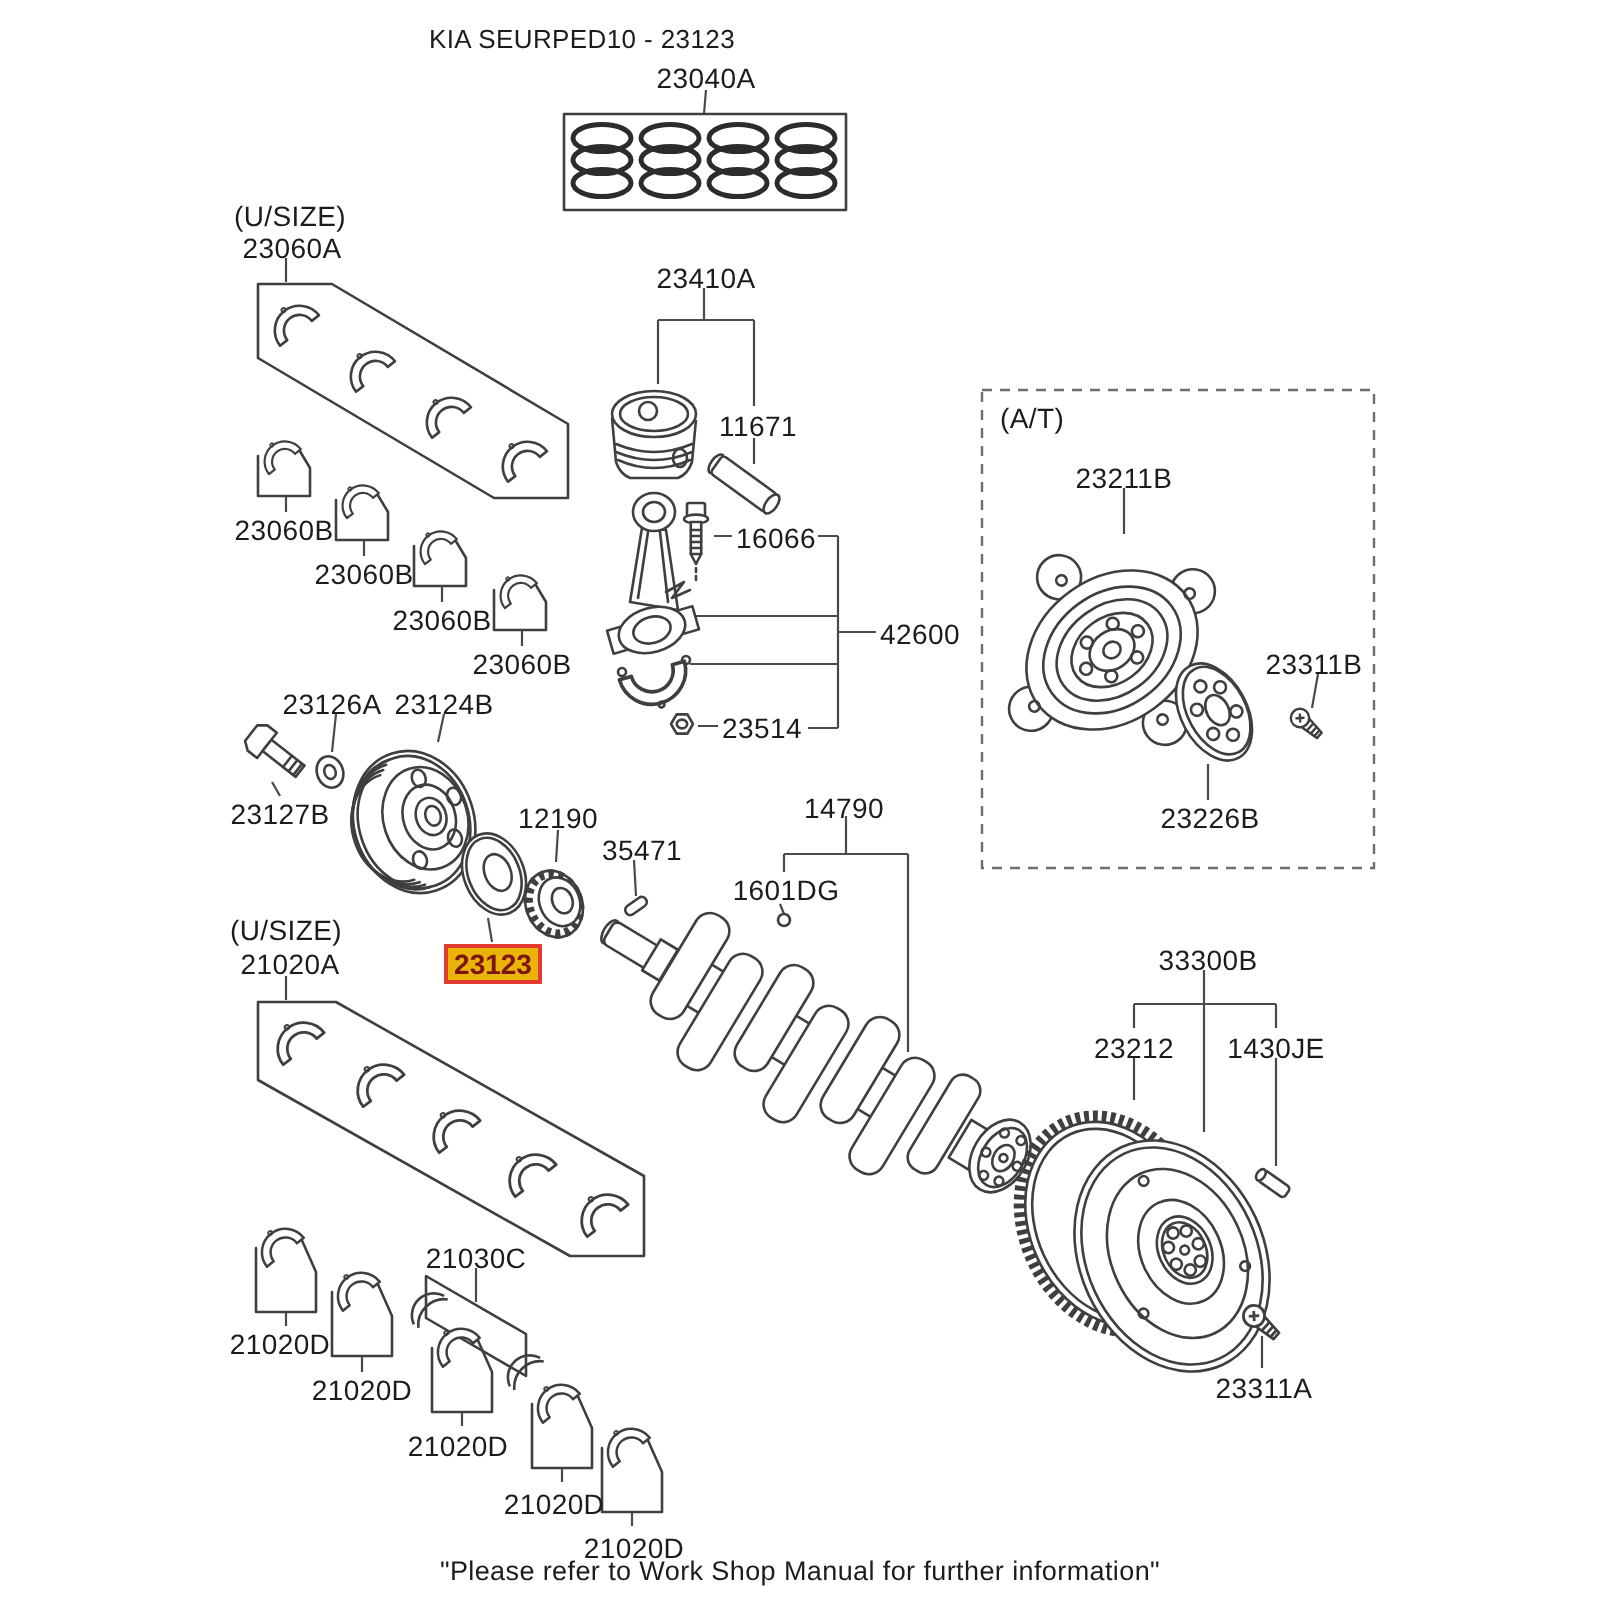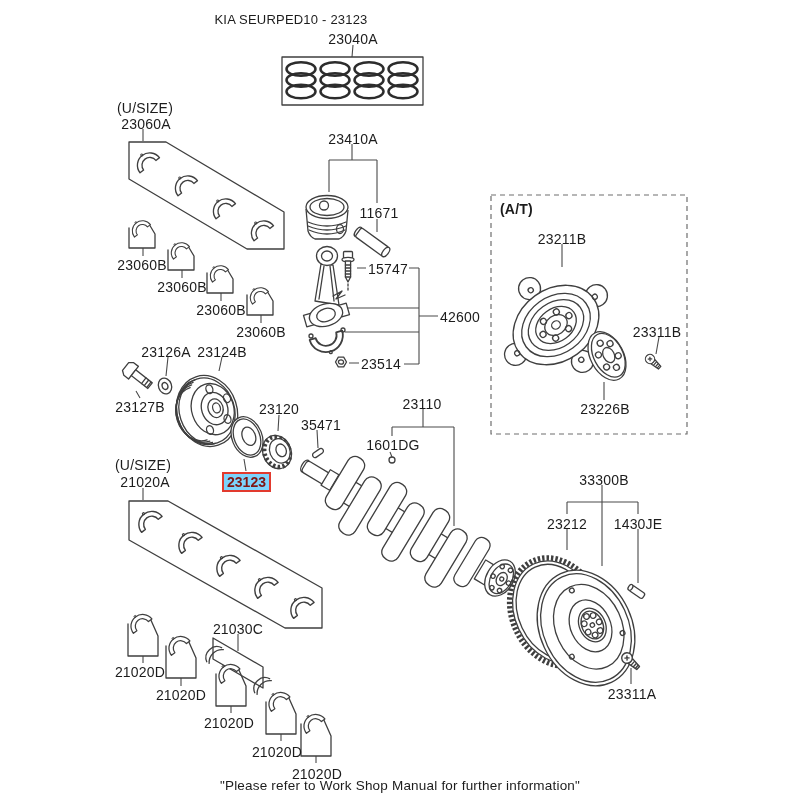--- a/index.html
+++ b/index.html
@@ -8,23 +8,23 @@
   #art{position:absolute;left:0;top:0;}
   .s{fill:none;stroke:#3f3f3f;stroke-width:1.3;stroke-linecap:round;stroke-linejoin:round;}
   .w{fill:#fff;stroke:#3f3f3f;stroke-width:1.3;stroke-linejoin:round;}
   .r{fill:none;stroke:#2c2c2c;stroke-width:2.5;}
   .ld{fill:none;stroke:#4a4a4a;stroke-width:1.1;}
   .dash{fill:none;stroke:#6e6e6e;stroke-width:1.2;stroke-dasharray:5 4;}
   .lbl{position:absolute;white-space:nowrap;transform:translateX(-50%);
        font-size:14px;color:#1c1c1c;letter-spacing:.2px;}
   .title{font-size:13px;}
   .note{font-size:13.5px;}
-  .at{transform:none;font-weight:bold;}
+  .at{transform:none;font-weight:normal;}
   .hl{position:absolute;left:222px;top:472px;width:49px;height:20px;box-sizing:border-box;
-      background:#7dd3fc;border:2px solid #e23a2e;color:#7f1512;font-weight:bold;
+      background:#eab308;border:2px solid #e23a2e;color:#7f1512;font-weight:bold;
       font-size:14px;display:flex;align-items:center;justify-content:center;}
 </style>
 </head>
 <body>
 
 <div id="stage">
 
 <svg id="art" width="800" height="800" viewBox="0 0 800 800">
   <defs>
     <g id="bearing" fill="#fff" stroke="#3f3f3f" stroke-width="1.4" stroke-linejoin="round">
@@ -334,29 +334,29 @@
 <div class="lbl title" style="left:291px;top:12px">KIA SEURPED10 - 23123</div>
 <div class="lbl" style="left:353px;top:31px">23040A</div>
 <div class="lbl" style="left:145px;top:100px">(U/SIZE)</div>
 <div class="lbl" style="left:146px;top:116px">23060A</div>
 <div class="lbl" style="left:142px;top:257px">23060B</div>
 <div class="lbl" style="left:182px;top:279px">23060B</div>
 <div class="lbl" style="left:221px;top:302px">23060B</div>
 <div class="lbl" style="left:261px;top:324px">23060B</div>
 <div class="lbl" style="left:353px;top:131px">23410A</div>
 <div class="lbl" style="left:379px;top:205px">11671</div>
-<div class="lbl" style="left:388px;top:261px">15747</div>
+<div class="lbl" style="left:388px;top:261px">16066</div>
 <div class="lbl" style="left:460px;top:309px">42600</div>
 <div class="lbl" style="left:381px;top:356px">23514</div>
 <div class="lbl" style="left:166px;top:344px">23126A</div>
 <div class="lbl" style="left:222px;top:344px">23124B</div>
 <div class="lbl" style="left:140px;top:399px">23127B</div>
-<div class="lbl" style="left:279px;top:401px">23120</div>
+<div class="lbl" style="left:279px;top:401px">12190</div>
 <div class="lbl" style="left:321px;top:417px">35471</div>
-<div class="lbl" style="left:422px;top:396px">23110</div>
+<div class="lbl" style="left:422px;top:396px">14790</div>
 <div class="lbl" style="left:393px;top:437px">1601DG</div>
 <div class="lbl at" style="left:500px;top:201px">(A/T)</div>
 <div class="lbl" style="left:562px;top:231px">23211B</div>
 <div class="lbl" style="left:657px;top:324px">23311B</div>
 <div class="lbl" style="left:605px;top:401px">23226B</div>
 <div class="lbl" style="left:604px;top:472px">33300B</div>
 <div class="lbl" style="left:567px;top:516px">23212</div>
 <div class="lbl" style="left:638px;top:516px">1430JE</div>
 <div class="lbl" style="left:632px;top:686px">23311A</div>
 <div class="lbl" style="left:143px;top:457px">(U/SIZE)</div>

